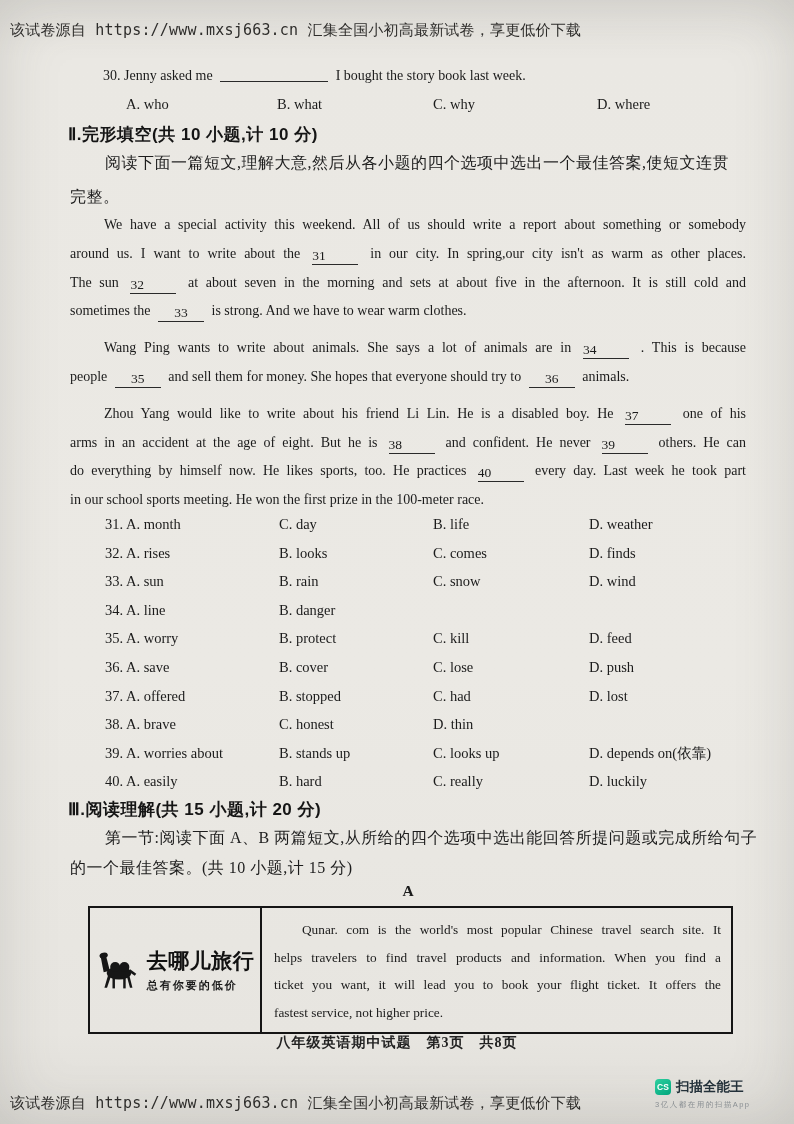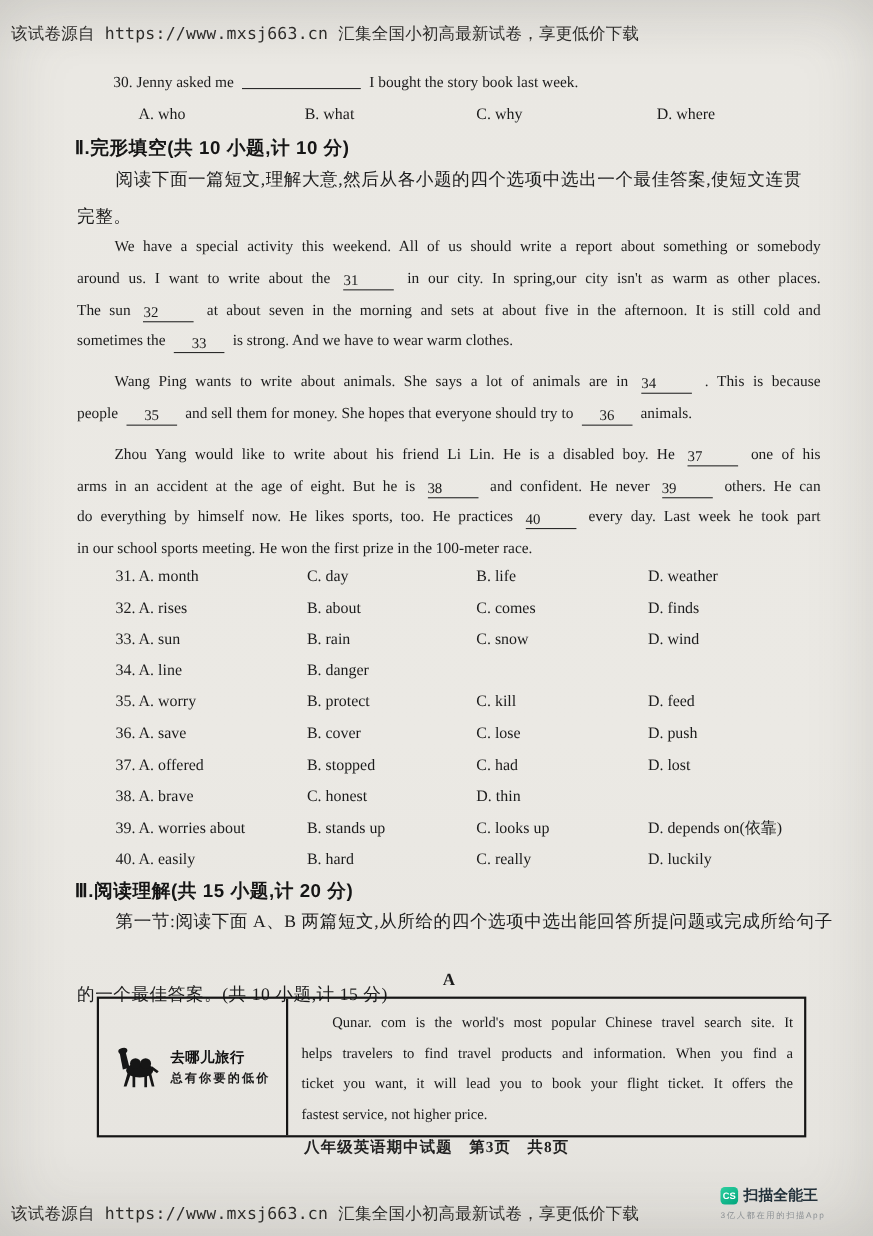--- a/index.html
+++ b/index.html
@@ -44,21 +44,21 @@
   .reading-box{
     left:88px; top:906px; width:641px; height:124px;
     border:2px solid #151515; display:flex; background:transparent;
   }
   .logo-cell{
     width:166px; border-right:2px solid #151515; display:flex;
     align-items:center; justify-content:center; gap:5px; padding:6px 2px;
   }
   .logo-text{display:flex; flex-direction:column; align-items:flex-start;}
   .logo-title{
-    font-family:"Liberation Sans",sans-serif; font-weight:900; font-size:13px;
+    font-family:"Liberation Sans",sans-serif; font-weight:900; font-size:21px;
     color:#111; letter-spacing:.5px; white-space:nowrap;
   }
   .logo-slogan{
     font-family:"Liberation Sans",sans-serif; font-weight:bold; font-size:11px;
     color:#1a1a1a; letter-spacing:2px; margin-top:3px; white-space:nowrap;
   }
   .text-cell{flex:1; padding:8px 10px 0 12px; overflow:hidden;}
   .text-cell .pline{line-height:27.5px; height:27.5px; font-size:13.3px;}
   .text-cell .pline.indent{padding-left:28px;}
   .footer{
@@ -120,21 +120,21 @@
 
   <div class="abs opts" style="top:510px" id="opts">
       <div class="opt-row">
         <span>31. A. month</span>
         <span>C. day</span>
         <span>B. life</span>
         <span>D. weather</span>
       </div>
       <div class="opt-row">
         <span>32. A. rises</span>
-        <span>B. about</span>
+        <span>B. looks</span>
         <span>C. comes</span>
         <span>D. finds</span>
       </div>
       <div class="opt-row">
         <span>33. A. sun</span>
         <span>B. rain</span>
         <span>C. snow</span>
         <span>D. wind</span>
       </div>
       <div class="opt-row">
@@ -173,21 +173,21 @@
       <div class="opt-row">
         <span>40. A. easily</span>
         <span>B. hard</span>
         <span>C. really</span>
         <span>D. luckily</span>
       </div>
     </div>
 
   <div class="abs sec-heading" style="top:798px">Ⅲ.阅读理解(共 15 小题,计 20 分)</div>
   <div class="abs cn-line" style="left:105px; top:828px">第一节:阅读下面 A、B 两篇短文,从所给的四个选项中选出能回答所提问题或完成所给句子</div>
-  <div class="abs cn-line" style="left:70px; top:894px">的一个最佳答案。(共 10 小题,计 15 分)</div>
+  <div class="abs cn-line" style="left:70px; top:858px">的一个最佳答案。(共 10 小题,计 15 分)</div>
 
   <div class="abs passage-label" style="top:882px">A</div>
 
   <div class="abs reading-box">
     <div class="logo-cell">
       <svg class="camel" viewBox="0 0 60 52" width="46" height="42" aria-hidden="true">
         <g fill="#161616">
           <ellipse cx="10" cy="7" rx="5.5" ry="3.6" transform="rotate(-14 10 7)"></ellipse>
           <path d="M6 8 L13 7 L18 27 L10 29 Z"></path>
           <ellipse cx="30" cy="30" rx="16" ry="8.5"></ellipse>

